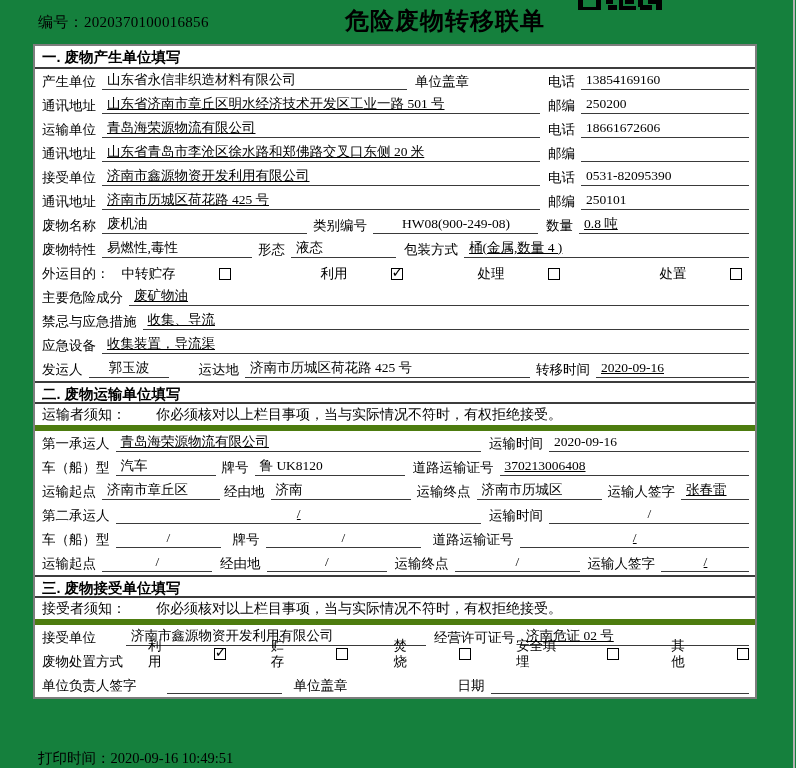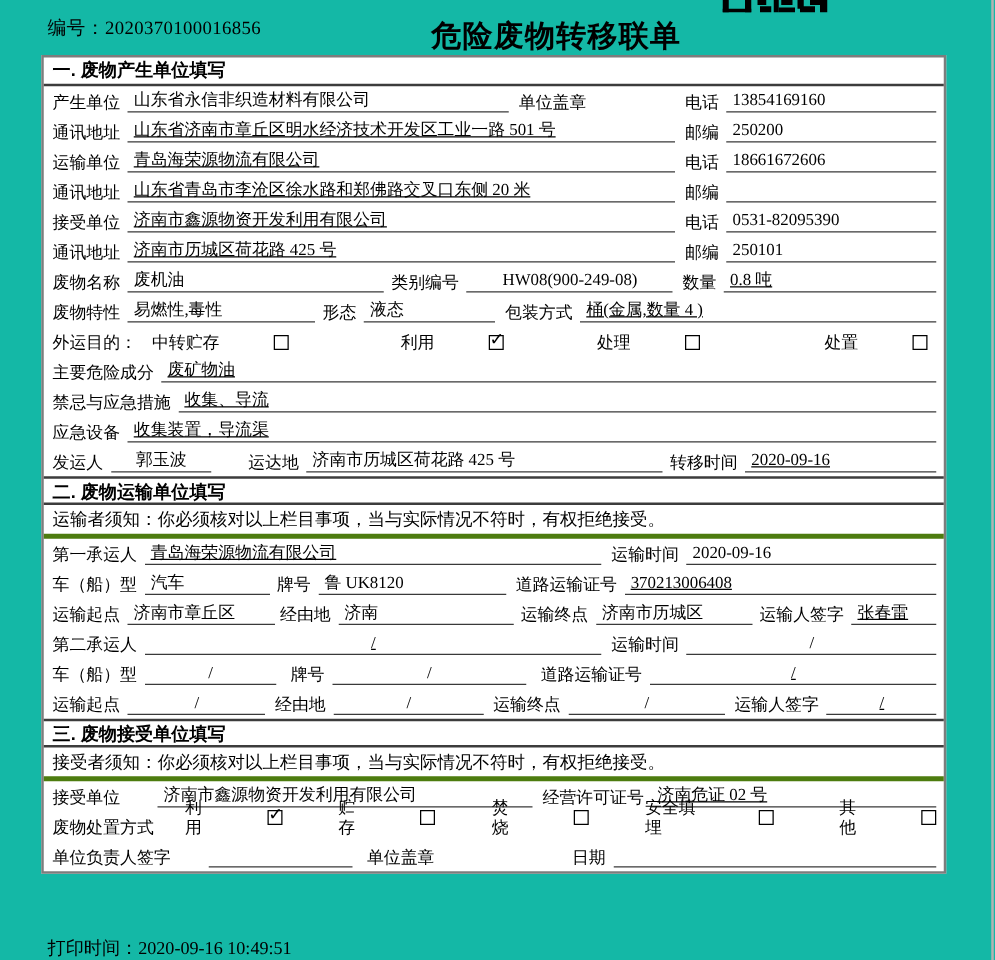--- a/index.html
+++ b/index.html
@@ -1,33 +1,33 @@
 <!DOCTYPE html>
 <html><head>
 <meta charset="utf-8">
 <style>
   * { margin:0; padding:0; box-sizing:border-box; }
   html,body { background:#fff; }
   body { font-family:"Liberation Serif","DejaVu Serif",serif; color:#000; }
-  .page { position:relative; width:796px; height:768px; background:#14b8a6; overflow:hidden; }
+  .page { position:relative; width:796px; height:768px; background:#15803d; overflow:hidden; }
 
   .doc-number { position:absolute; top:13px; left:38px; font-size:15px; letter-spacing:.3px; }
-  .doc-title { position:absolute; top:13px; left:0; width:100%; padding-left:94px;
+  .doc-title { position:absolute; top:5px; left:0; width:100%; padding-left:94px;
                text-align:center; font-family:"Liberation Sans","DejaVu Sans",sans-serif;
                font-weight:bold; font-size:24px; letter-spacing:1px; }
   .qr { position:absolute; top:0; left:578px; }
   .page-edge { position:absolute; top:0; right:1px; width:2px; height:768px; background:#b3b3b3; }
 
   .form { position:absolute; top:44px; left:33px; width:724px; border:2px solid #7d7d7d; background:#fff; }
   .sec-title { height:23px; line-height:22px; padding:0 7px;
                font-family:"Liberation Sans","DejaVu Sans",sans-serif; font-weight:bold; font-size:14.5px;
                border-bottom:2px solid #3c3c3c; }
   .sec-title.bt { border-top:2px solid #3c3c3c; }
   .notice { height:27px; display:flex; align-items:center; padding:0 7px;
-            font-size:14px; border-bottom:4px solid #4d7c0f; white-space:nowrap; }
+            font-size:14px; border-bottom:6px solid #4d7c0f; white-space:nowrap;gap:30px; }
   .row { height:24px; display:flex; align-items:flex-end; padding:0 6px 3px 7px; font-size:13.5px; }
   .lbl { white-space:nowrap; line-height:16px; flex:0 0 auto; }
   .val { border-bottom:1px solid #3a3a3a; white-space:nowrap; line-height:16px;
          padding:0 4px 1px 5px; margin-left:6px; flex:0 0 auto; overflow:hidden; }
   .fill { flex:1 1 auto; min-width:0;text-decoration:underline; }
   .ctr { text-align:center; }
   .w80{width:80px}.w100{width:100px}.w105{width:105px}.w110{width:110px}.w115{width:115px}
   .w118{width:118px}.w120{width:120px}.w125{width:125px}.w130{width:130px}.w140{width:140px}
   .w150{width:150px}.w155{width:155px}.w165{width:165px}.w168{width:168px}.w200{width:200px}
   .w205{width:205px}.w215{width:215px}.w285{width:285px}.w300{width:300px}.w305{width:305px}

